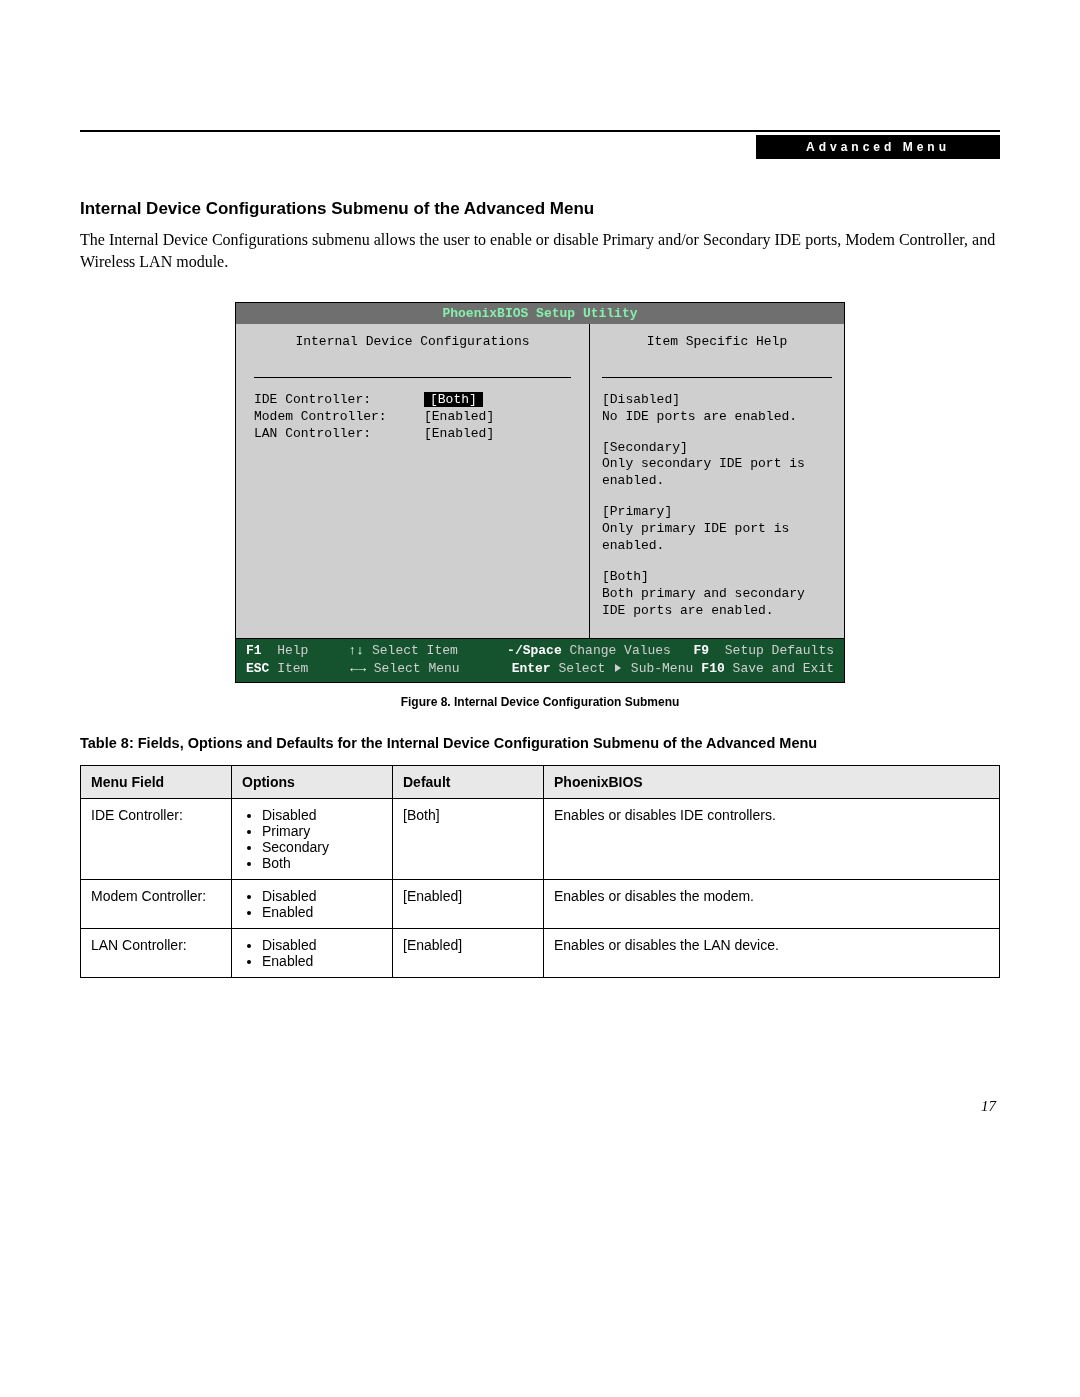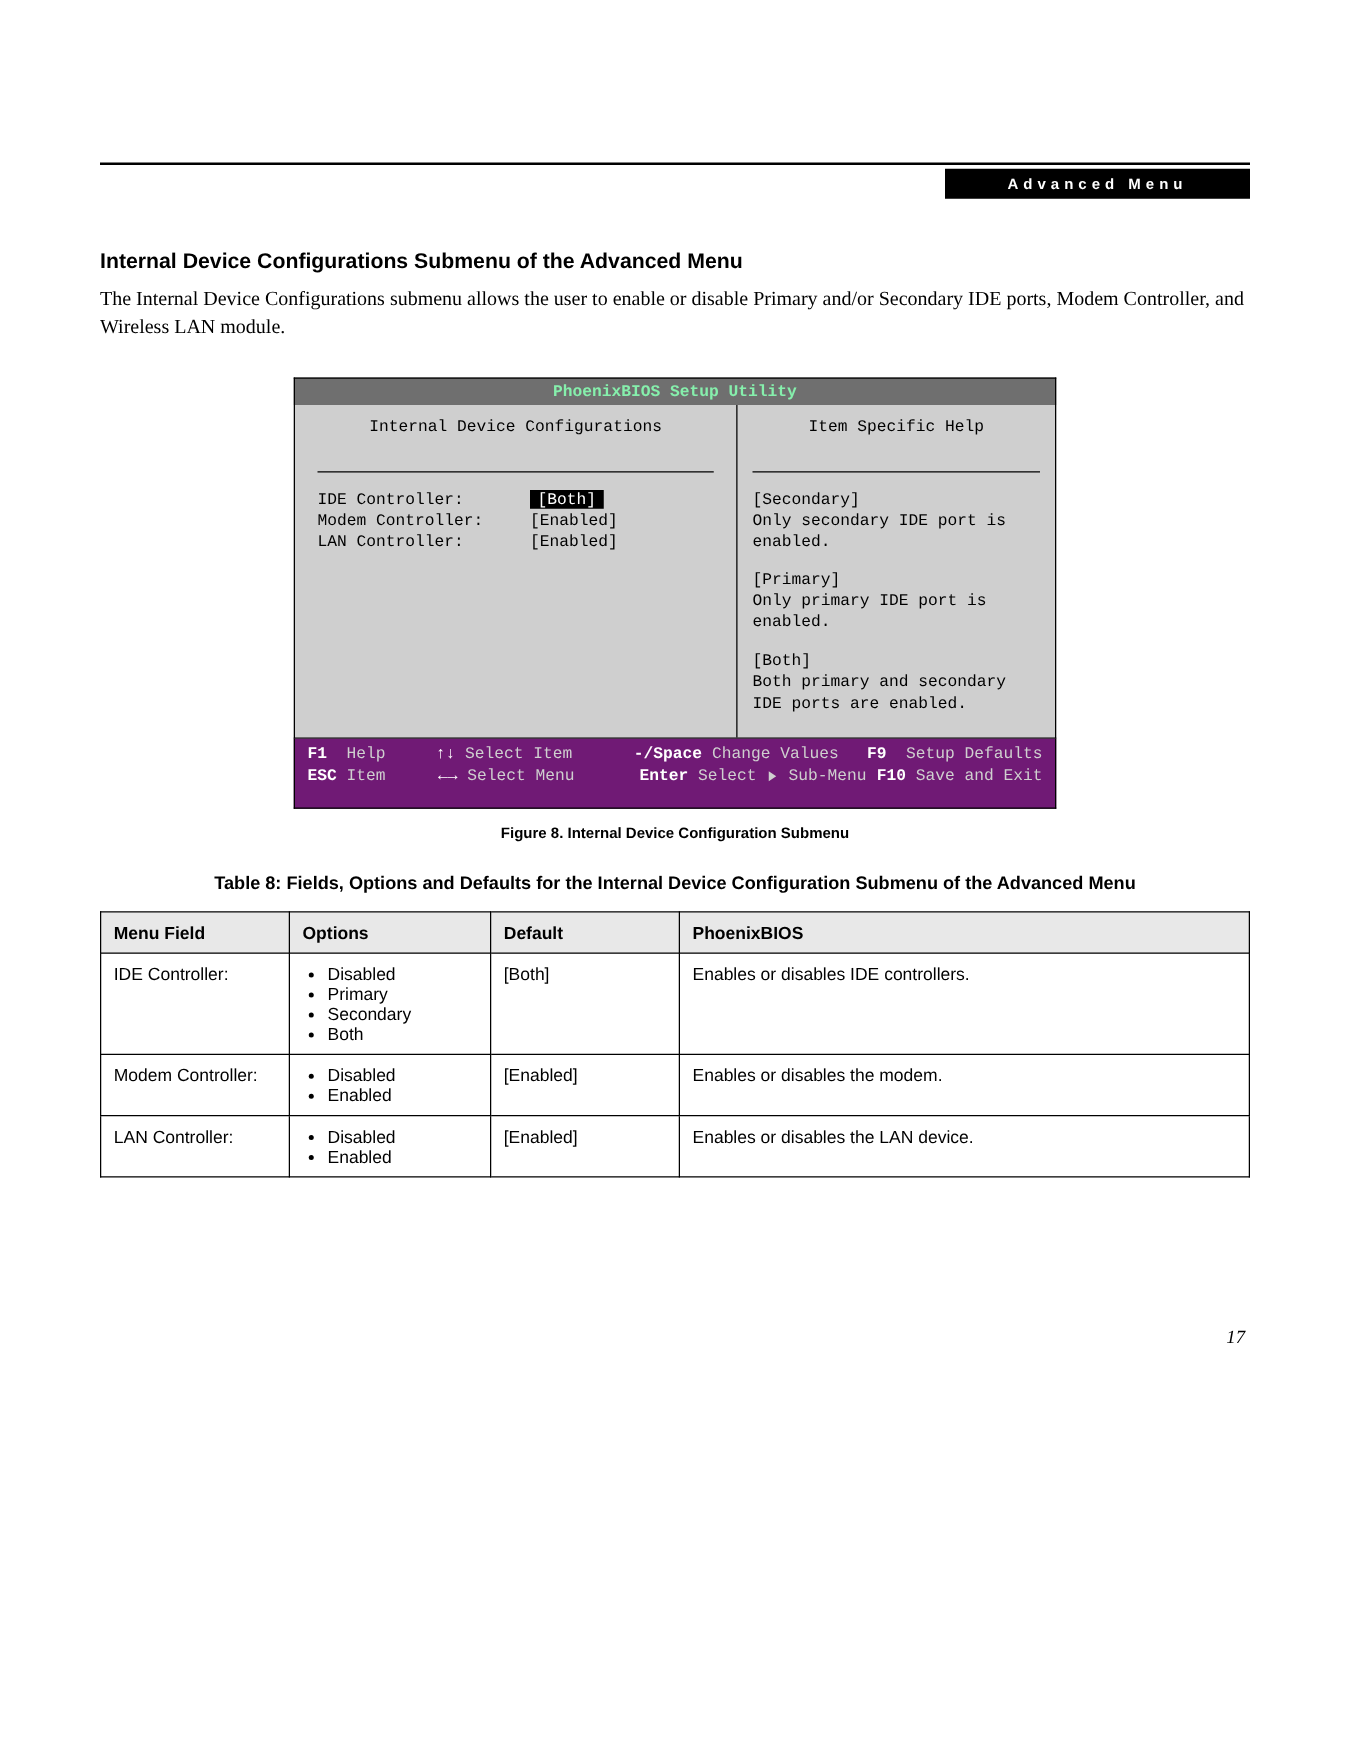--- a/index.html
+++ b/index.html
@@ -116,25 +116,25 @@
     padding: 0 6px;
   }
   .bios-val {
     padding: 0 0;
   }
   .bios-help-block {
     margin-bottom: 14px;
     line-height: 1.3;
   }
   .bios-footer {
-    background: #701a75;
+    background: #14532d;
     color: #fff;
     border: 1px solid #000;
     border-top: none;
-    padding: 3px 10px 16px 10px;
+    padding: 3px 10px 4px 10px;
     line-height: 1.4;
   }
   .bios-footer .fk { color: #fff; font-weight: bold; }
   .bios-footer .fd { color: #cfcfcf; }
   .bios-footer-row {
     display: flex;
   }
   .bios-footer-row > div {
     white-space: nowrap;
   }
@@ -153,21 +153,21 @@
   }
 
   .fig-caption {
     text-align: center;
     font-family: Arial, Helvetica, sans-serif;
     font-size: 12px;
     font-weight: bold;
     margin-bottom: 26px;
   }
   .table-caption {
-    text-align: center;
+    text-align: left;
     font-family: Arial, Helvetica, sans-serif;
     font-size: 14.5px;
     font-weight: bold;
     margin-bottom: 14px;
     margin-top: 16px;
   }
 
   table.opts {
     width: 100%;
     border-collapse: collapse;
@@ -235,20 +235,24 @@
           <span class="bios-label">Modem Controller:</span>
           <span class="bios-val">[Enabled]</span>
         </div>
         <div class="bios-row">
           <span class="bios-label">LAN Controller:</span>
           <span class="bios-val">[Enabled]</span>
         </div>
       </div>
       <div class="bios-right">
         <div class="bios-panel-title">Item Specific Help</div>
+        <div class="bios-help-block">
+          <span>[Disabled]</span><br>
+          <span>No IDE ports are enabled.</span>
+        </div>
         <div class="bios-help-block">
           <span>[Secondary]</span><br>
           <span>Only secondary IDE port is enabled.</span>
         </div>
         <div class="bios-help-block">
           <span>[Primary]</span><br>
           <span>Only primary IDE port is enabled.</span>
         </div>
         <div class="bios-help-block" style="margin-bottom:4px;">
           <span>[Both]</span><br>

